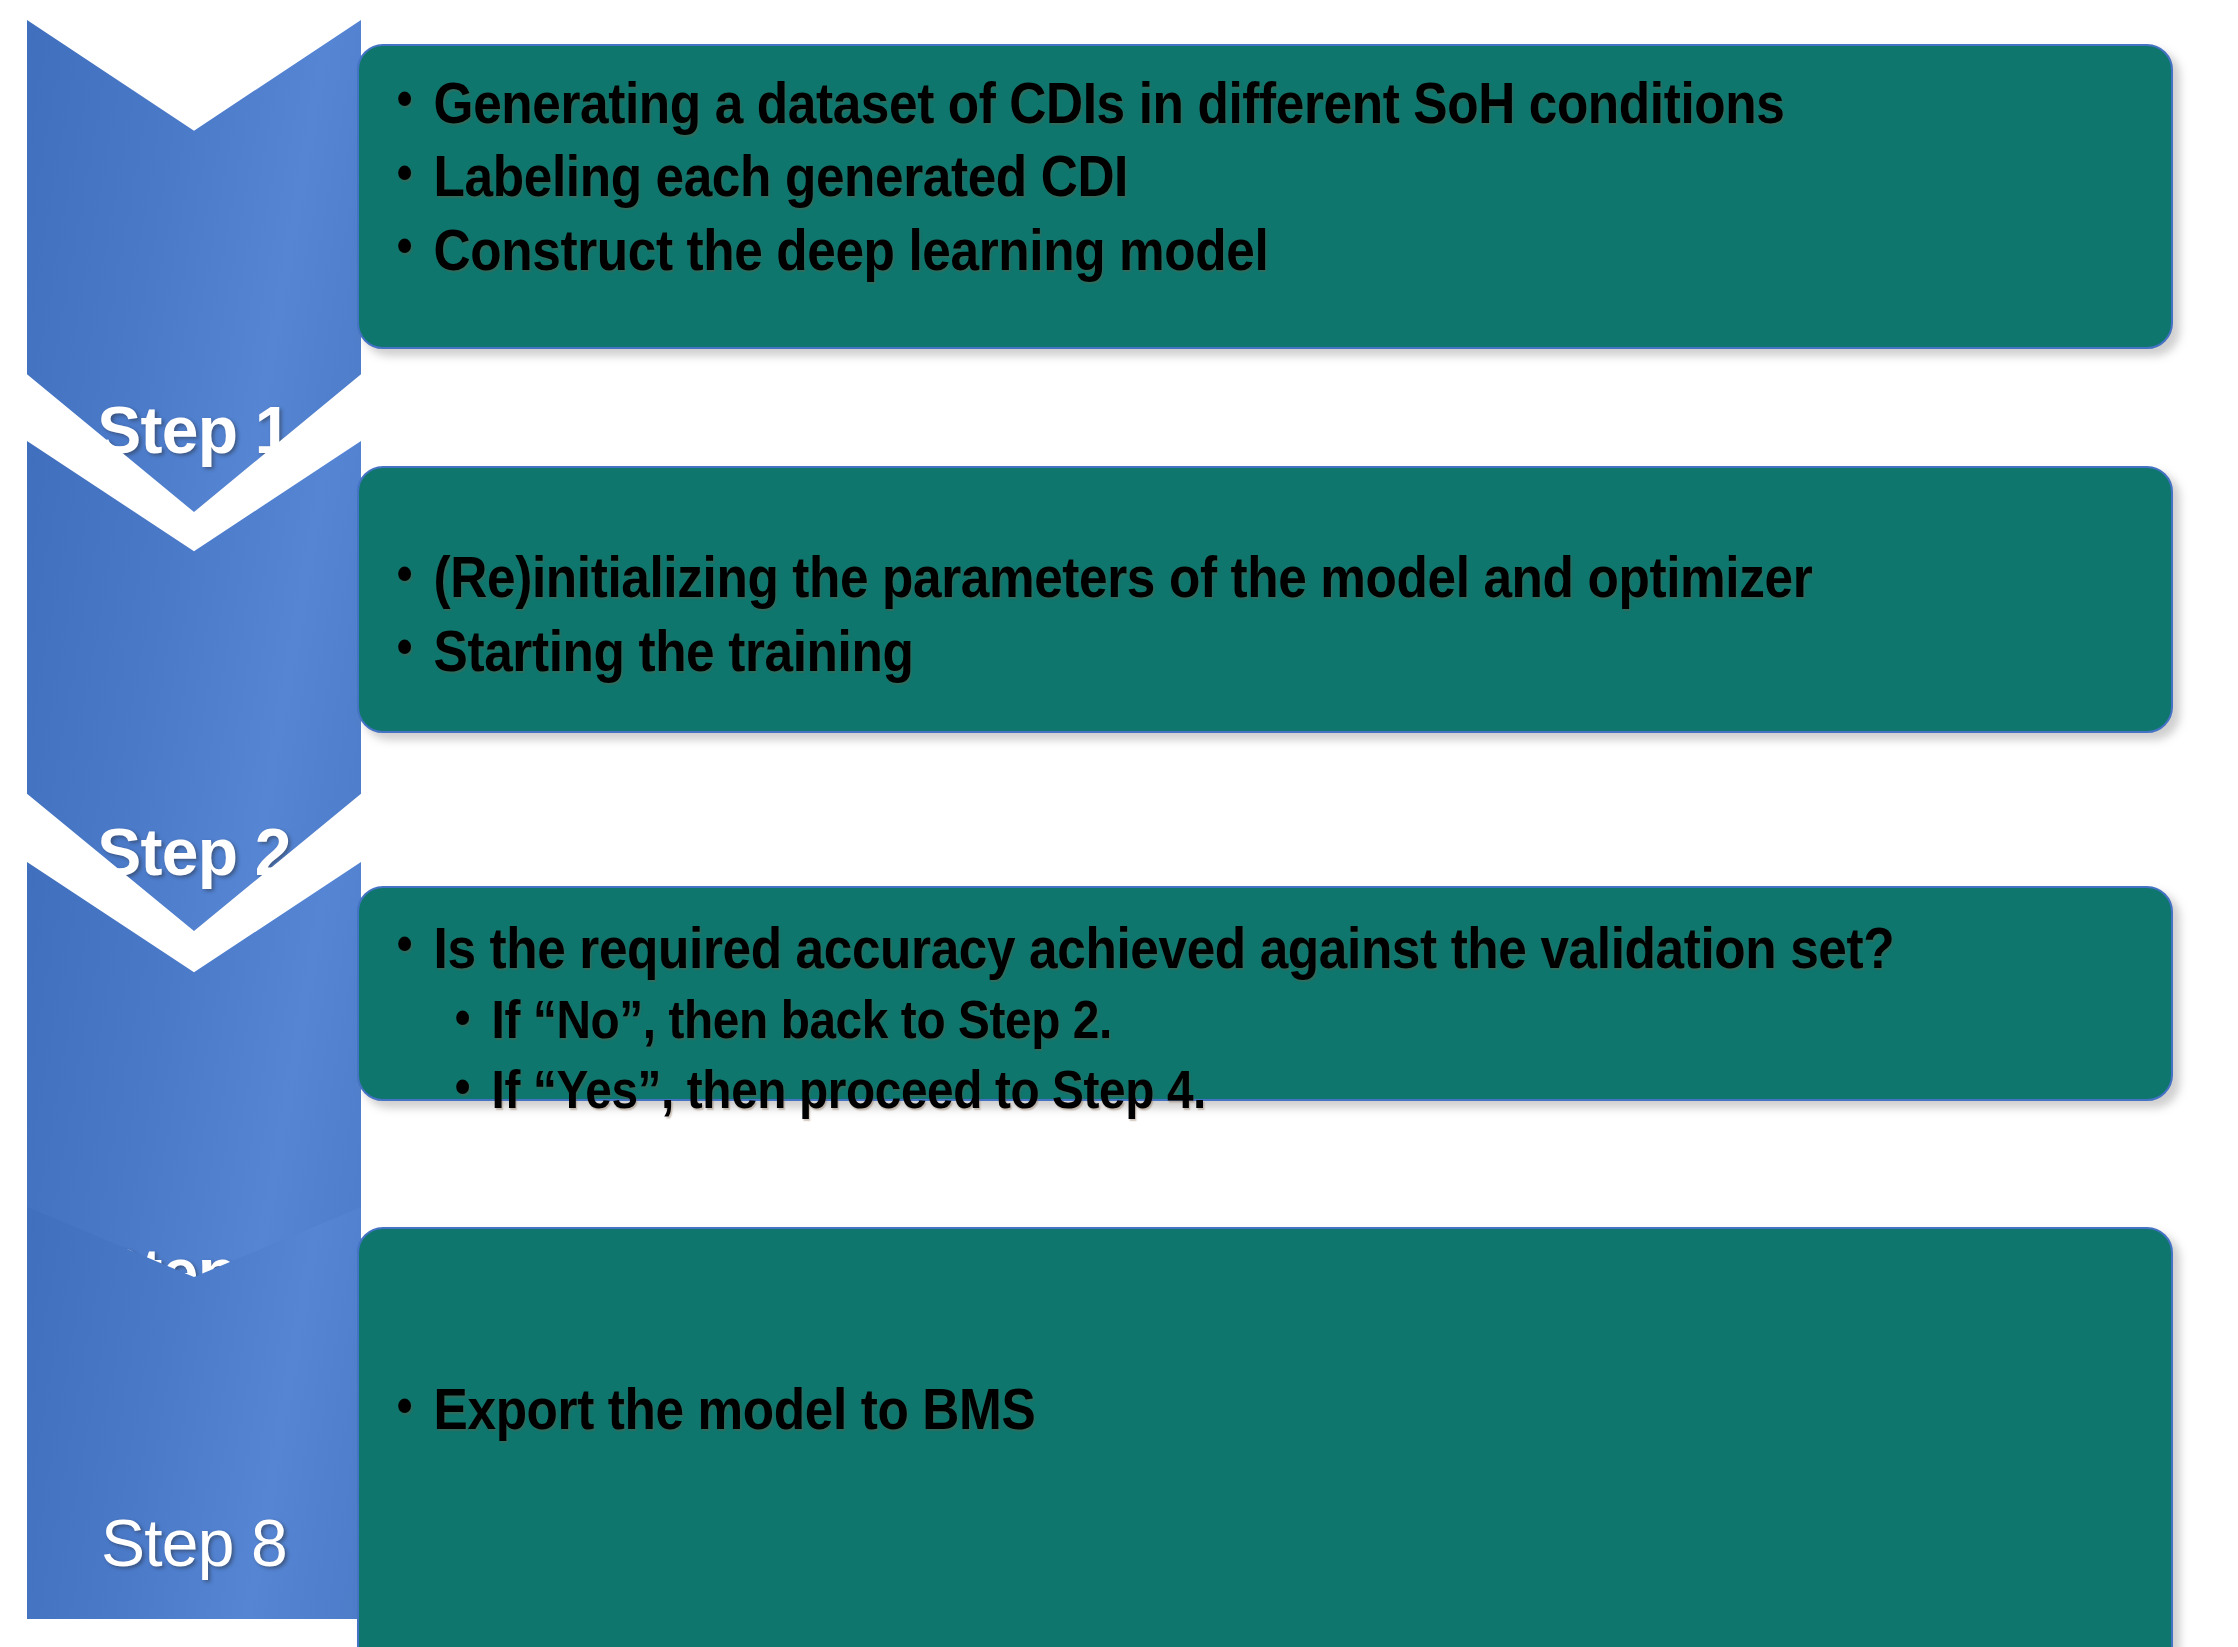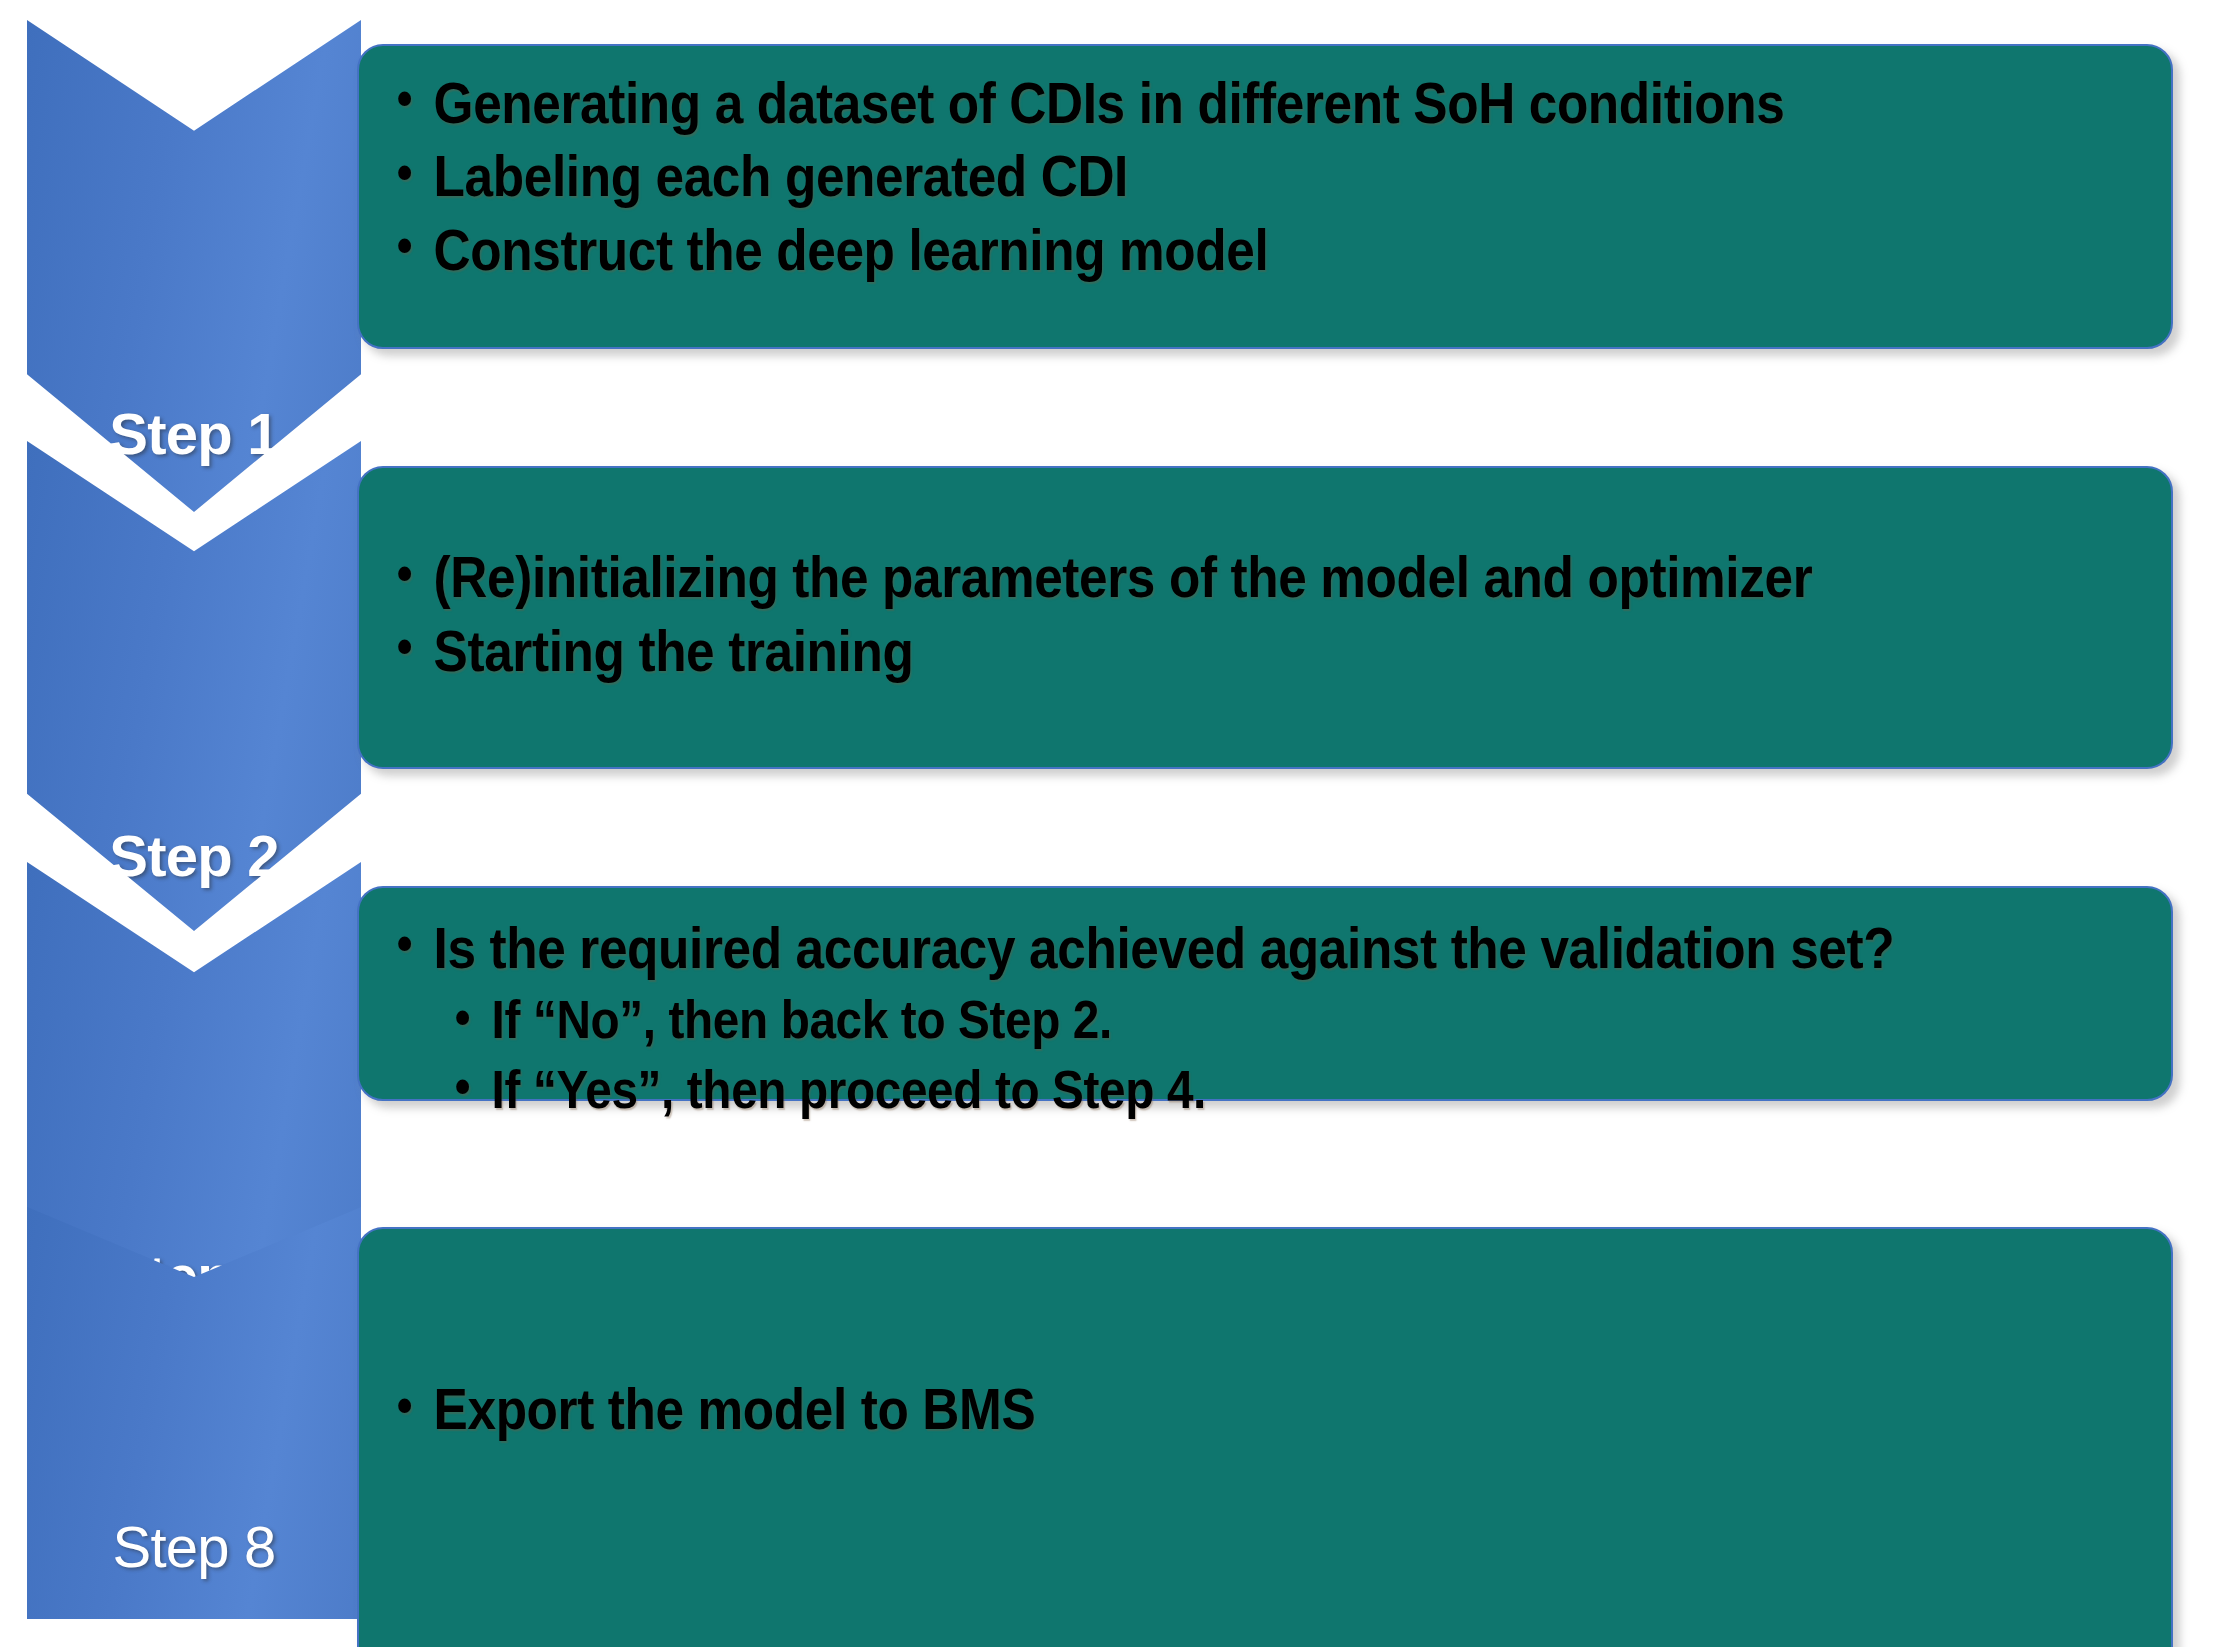--- a/index.html
+++ b/index.html
@@ -46,21 +46,21 @@
   }
   .chevron.pointed {
     clip-path: polygon(0% 0%, 50% 22.5%, 100% 0%, 100% 72%, 50% 100%, 0% 72%);
   }
   .chevron.flat {
     clip-path: polygon(0% 0%, 50% 17%, 100% 0%, 100% 100%, 0% 100%);
   }
   .chevron-label {
     color: #ffffff;
     font-family: "Liberation Sans", sans-serif;
-    font-size: 58px;
+    font-size: 66px;
     line-height: 1;
     letter-spacing: -0.8px;
     white-space: nowrap;
     text-shadow: 2.3px 2.3px 3.8px rgba(40,40,40,0.45);
   }
   .chevron-label.bold { font-weight: 700; }
   .chevron-label.regular { font-weight: 400; }
 
   
   .card {
@@ -109,21 +109,21 @@
     margin-left: 58px;
     font-size: 53px;
   }
 
   
   #step-1 .chevron { top: 20px;   height: 492px; }
   #step-1 .card    { top: 44px;   height: 305px; }
   #step-1 .chevron-label { margin-bottom: 49px; }
 
   #step-2 .chevron { top: 441px;  height: 490px; }
-  #step-2 .card    { top: 466px;  height: 303px; }
+  #step-2 .card    { top: 466px;  height: 267px; }
   #step-2 .chevron-label { margin-bottom: 46px; }
 
   #step-3 .chevron { top: 862px; height: 490px; }
   #step-3 .card    { top: 886px; height: 215px; }
   #step-3 .chevron-label { margin-bottom: 47px; }
 
   #step-4 .chevron { top: 1207px; height: 412px; }
   #step-4 .card    { top: 1227px; height: 478px; }
   #step-4 .chevron-label { margin-bottom: 43px; }
 

